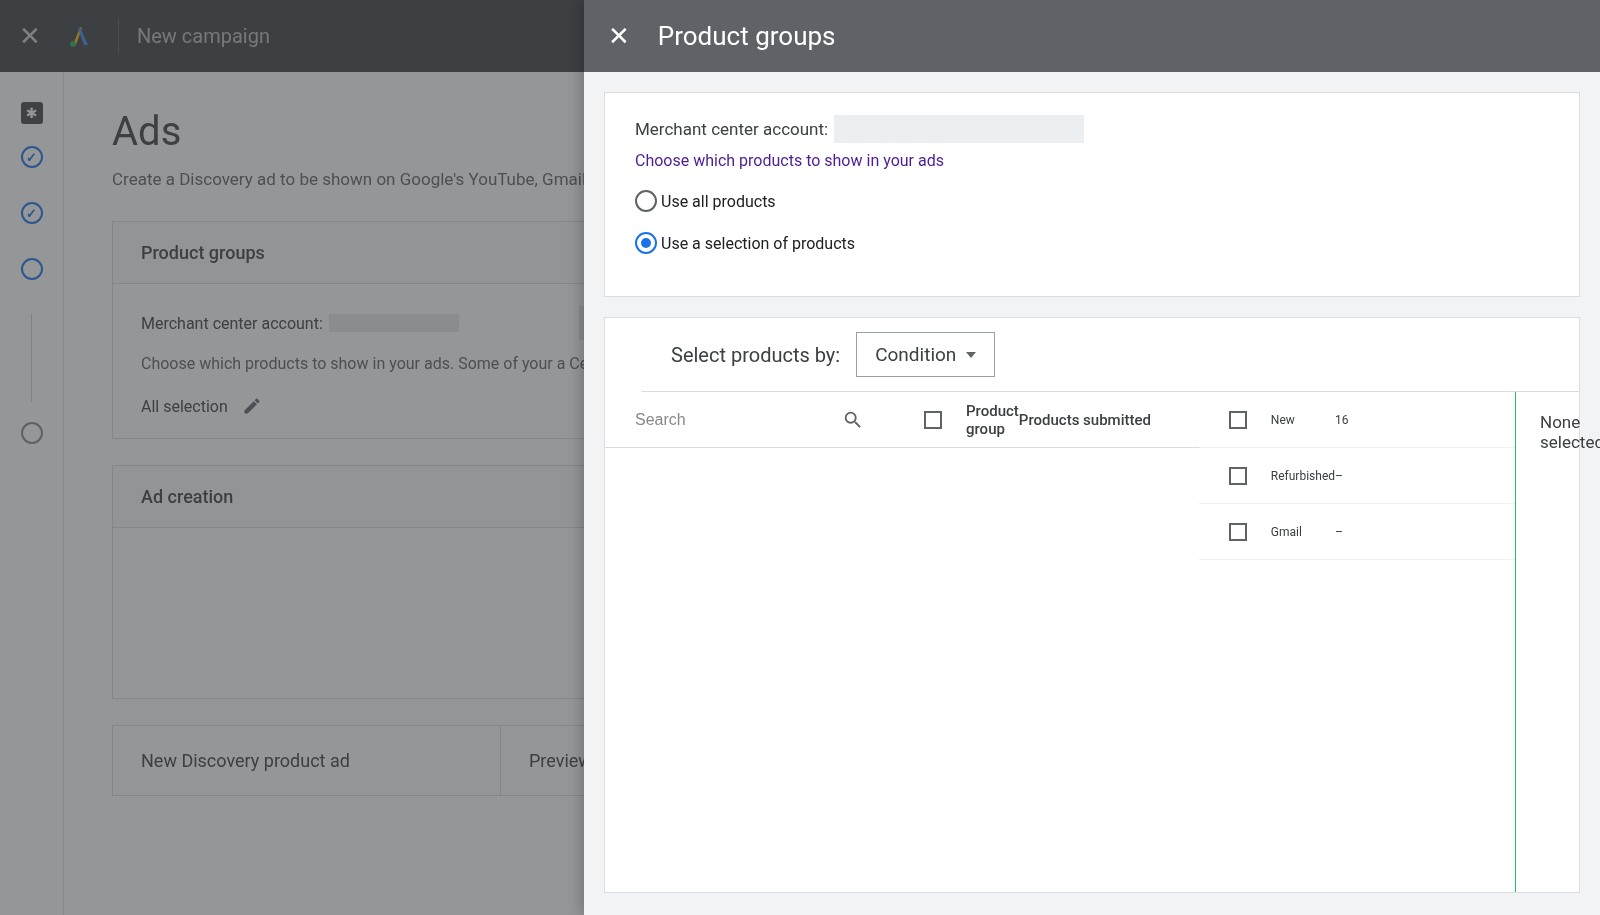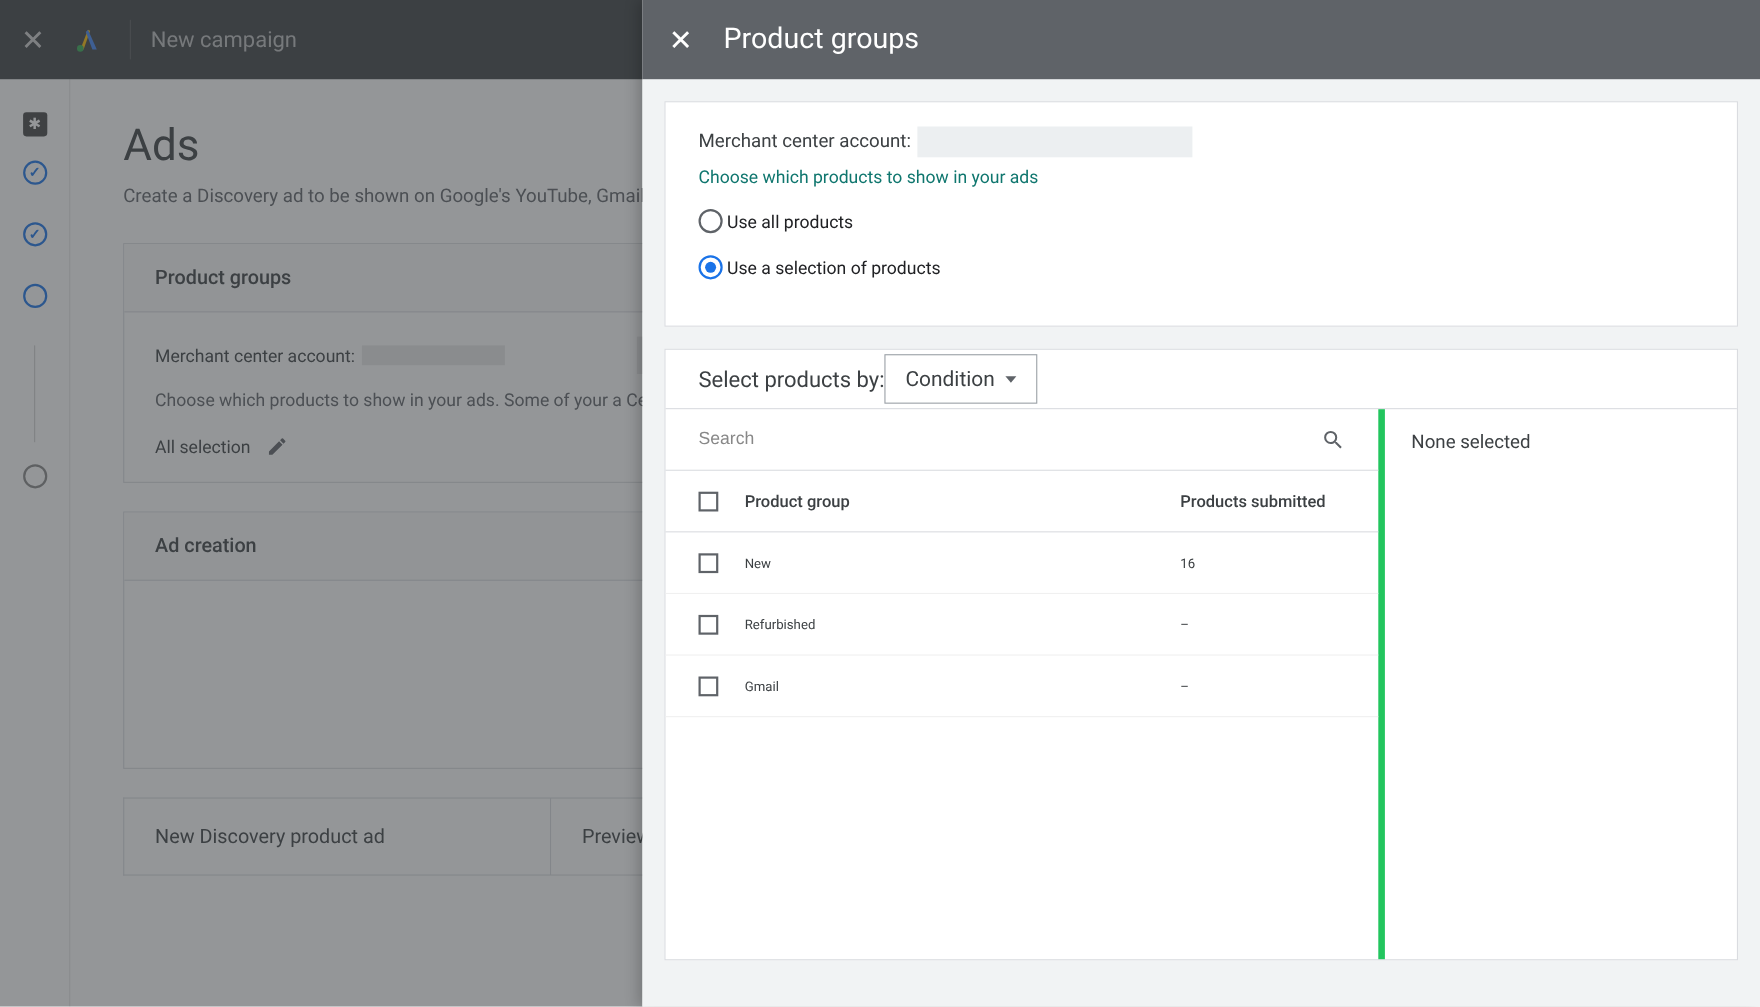--- a/index.html
+++ b/index.html
@@ -74,35 +74,35 @@
     height:72px; background:#5f6368; color:#fff; display:flex; align-items:center;
     padding: 0 24px; font-size:26px; font-weight:400;
   }
   .panel-header .close-x { font-size:26px; margin-right:28px; cursor:pointer;}
   .panel-body { flex:1; padding: 20px; overflow:auto;}
 
   .pcard { background:#fff; border:1px solid #dadce0; margin-bottom:20px; }
   .pcard-pad { padding: 22px 30px; }
   .pcard .mca { display:flex; align-items:center; font-size:17px; color:#3c4043; margin-bottom:8px;}
   .pcard .mca .redact { display:inline-block; background:#eceff1; height:28px; width:250px; margin-left:6px;}
-  .pcard .sub { font-size:16px; color:#0f766e; margin-bottom:20px;}
+  .pcard .sub { font-size:16px; color:#4c1d95; margin-bottom:20px;}
 
   .radio-row { display:flex; align-items:center; gap:4px; margin-bottom:20px; font-size:16px; color:#202124; cursor:pointer;}
   .radio { width:22px; height:22px; border:2px solid #5f6368; border-radius:50%; display:flex; align-items:center; justify-content:center;}
   .radio.checked { border-color:#1a73e8;}
   .radio.checked::after { content:""; width:10px; height:10px; background:#1a73e8; border-radius:50%;}
 
   .selector-card { background:#fff; border:1px solid #dadce0; display:flex; flex-direction:column; }
-  .selector-top { padding: 4px 30px; display:flex; align-items:center; border-bottom:1px solid #dadce0;}
+  .selector-top { padding: 14px 30px; display:flex; align-items:center; gap:16px; border-bottom:1px solid #dadce0;margin-left:36px;}
   .selector-top .lbl { font-size:20px; color:#3c4043;}
   .dropdown { border:1px solid #9aa0a6; padding: 10px 18px; font-size:19px; color:#3c4043; display:flex; align-items:center; gap:10px; cursor:pointer;}
   .dropdown .arrow-down { width:0;height:0;border-left:5px solid transparent;border-right:5px solid transparent;border-top:6px solid #5f6368;}
 
   .selector-body { display:flex; height:500px;}
-  .sel-left { flex:1; border-right:6px solid #22c55e; display:flex; flex-direction:column;}
+  .sel-left { flex:1; border-right:1px solid #22c55e; display:flex; flex-direction:row;}
   .sel-right { width:320px; padding:20px 24px; font-size:17px; color:#3c4043;}
 
   .search-row { display:flex; align-items:center; border-bottom:1px solid #dadce0; padding: 0 30px; height:56px;}
   .search-row input { flex:1; border:none; outline:none; font-size:16px; color:#3c4043; background:transparent;}
   .search-row input::placeholder { color:#888;}
   .search-icon { font-size:22px; color:#5f6368;}
 
   .thead { display:flex; align-items:center; padding: 0 30px; height:56px; border-bottom:1px solid #dadce0; font-size:15px; color:#3c4043; font-weight:500;}
   .trow { display:flex; align-items:center; padding: 0 30px; height:56px; border-bottom:1px solid #f0f0f0; font-size:12px; color:#3c4043;}
   .cb { width:18px; height:18px; border:2px solid #5f6368; margin-right:24px; cursor:pointer; flex-shrink:0;}

